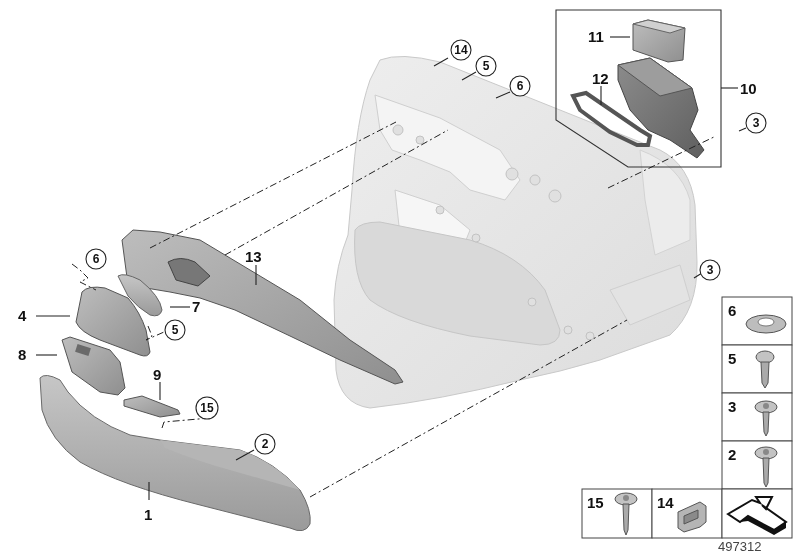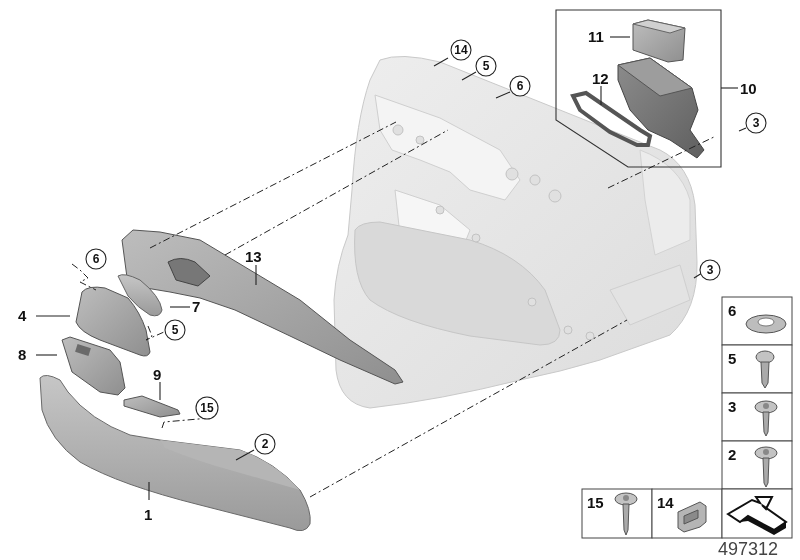--- a/index.html
+++ b/index.html
@@ -5,21 +5,21 @@
   html, body { margin: 0; padding: 0; background: #ffffff; }
   body { width: 800px; height: 560px; position: relative; overflow: hidden;
          font-family: "Liberation Sans", "DejaVu Sans", sans-serif; }
   svg.main { position: absolute; left: 0; top: 0; }
   .lbl { font-family: "Liberation Sans", sans-serif; font-weight: bold; font-size: 15px; fill: #111; }
   .clbl { font-family: "Liberation Sans", sans-serif; font-weight: bold; font-size: 12px; fill: #111; }
   .leader { stroke: #222; stroke-width: 1.1; fill: none; }
   .dash { stroke: #222; stroke-width: 1; fill: none; stroke-dasharray: 7 3 2 3; }
   .circ { fill: #fff; stroke: #222; stroke-width: 1.1; }
   .box { fill: #fff; stroke: #444; stroke-width: 1; }
-  .partno { position: absolute; left: 718px; top: 539px; font-size: 18px; color: #444;
+  .partno { position: absolute; left: 718px; top: 539px; font-size: 13px; color: #444;
             font-family: "Liberation Sans", sans-serif; text-align: center; }
   .hot { cursor: pointer; }
 </style>
 </head>
 <body>
 
 <svg class="main" width="800" height="560" viewBox="0 0 800 560" xmlns="http://www.w3.org/2000/svg">
   <defs>
     <linearGradient id="gDoor" x1="0" y1="0" x2="1" y2="1">
       <stop offset="0" stop-color="#eeeeee"></stop>

